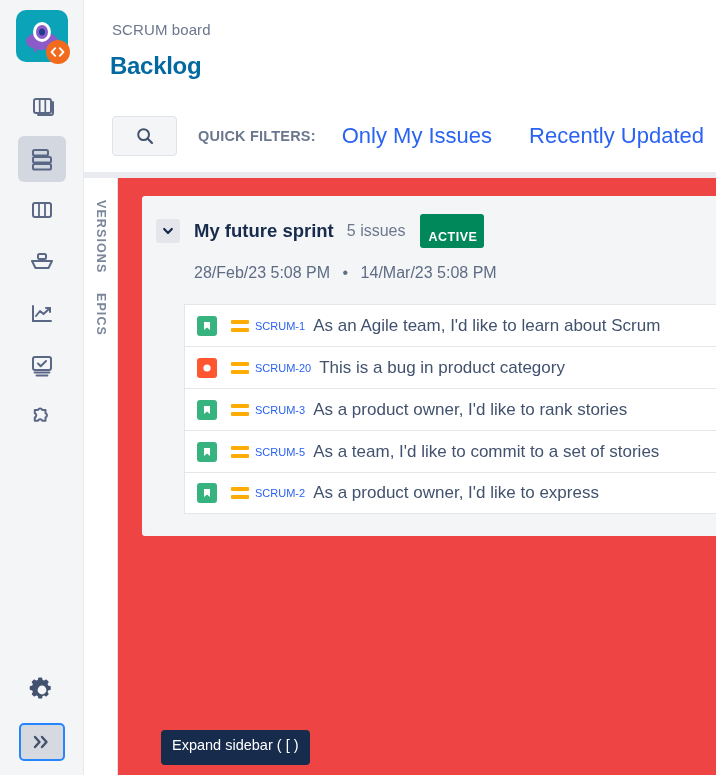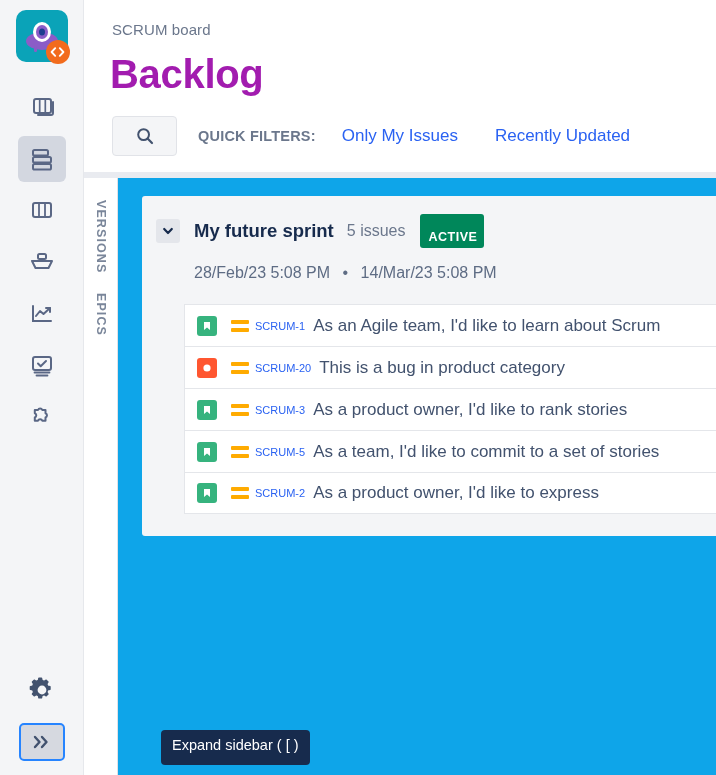--- a/index.html
+++ b/index.html
@@ -56,36 +56,36 @@
 
   
   .main { flex: 1 1 auto; height: 775px; position: relative; background: #ffffff; overflow: hidden; }
 
   .breadcrumb {
     position: absolute; left: 28px; top: 21px;
     font-size: 15px; color: #6b778c; letter-spacing: .1px;
   }
   .page-title {
     position: absolute; left: 26px; top: 52px;
-    font-size: 40px; font-weight: 600; color: #a21caf; letter-spacing: -.3px;
+    font-size: 24px; font-weight: 600; color: #0369a1; letter-spacing: -.3px;
   }
 
   .filters-row { position: absolute; left: 28px; top: 116px; display: flex; align-items: center; }
   .search-box {
     width: 65px; height: 40px;
     background: #f4f5f7; border: 1px solid #e1e3e8; border-radius: 4px;
     display: flex; align-items: center; justify-content: center;
     cursor: text;
   }
   .qf-label {
     margin-left: 21px; font-size: 14.5px; font-weight: 600;
     color: #6b778c; letter-spacing: .2px; white-space: nowrap;
   }
   .qf-link {
-    margin-left: 26px; font-size: 17px; color: #2a62f2;
+    margin-left: 26px; font-size: 22px; color: #2a62f2;
     white-space: nowrap; cursor: pointer;
   }
   .qf-link + .qf-link { margin-left: 37px; }
 
   .hdr-divider { position: absolute; left: 0; right: 0; top: 172px; height: 6px; background: #e9ebf0; }
 
   
   .vtabs {
     position: absolute; left: 0; top: 178px;
     width: 34px; bottom: 0;
@@ -97,21 +97,21 @@
   .vtab {
     writing-mode: vertical-rl;
     font-size: 12.5px; font-weight: 600; letter-spacing: 1.1px;
     color: #7a869a; cursor: pointer;
   }
   .vtab + .vtab { margin-top: 20px; }
 
   
   .content {
     position: absolute; left: 34px; right: 0; top: 178px; bottom: 0;
-    background: #0ea5e9; overflow: hidden;
+    background: #ef4444; overflow: hidden;
   }
 
   .sprint-panel {
     position: absolute; left: 24px; right: -40px; top: 18px;
     background: #f4f5f7; border-radius: 3px;
     padding: 18px 0 22px 0;
   }
   .sprint-head { display: flex; align-items: center; padding-left: 14px; }
   .chevron-btn {
     width: 24px; height: 24px; border-radius: 3px; background: #e4e6eb;

